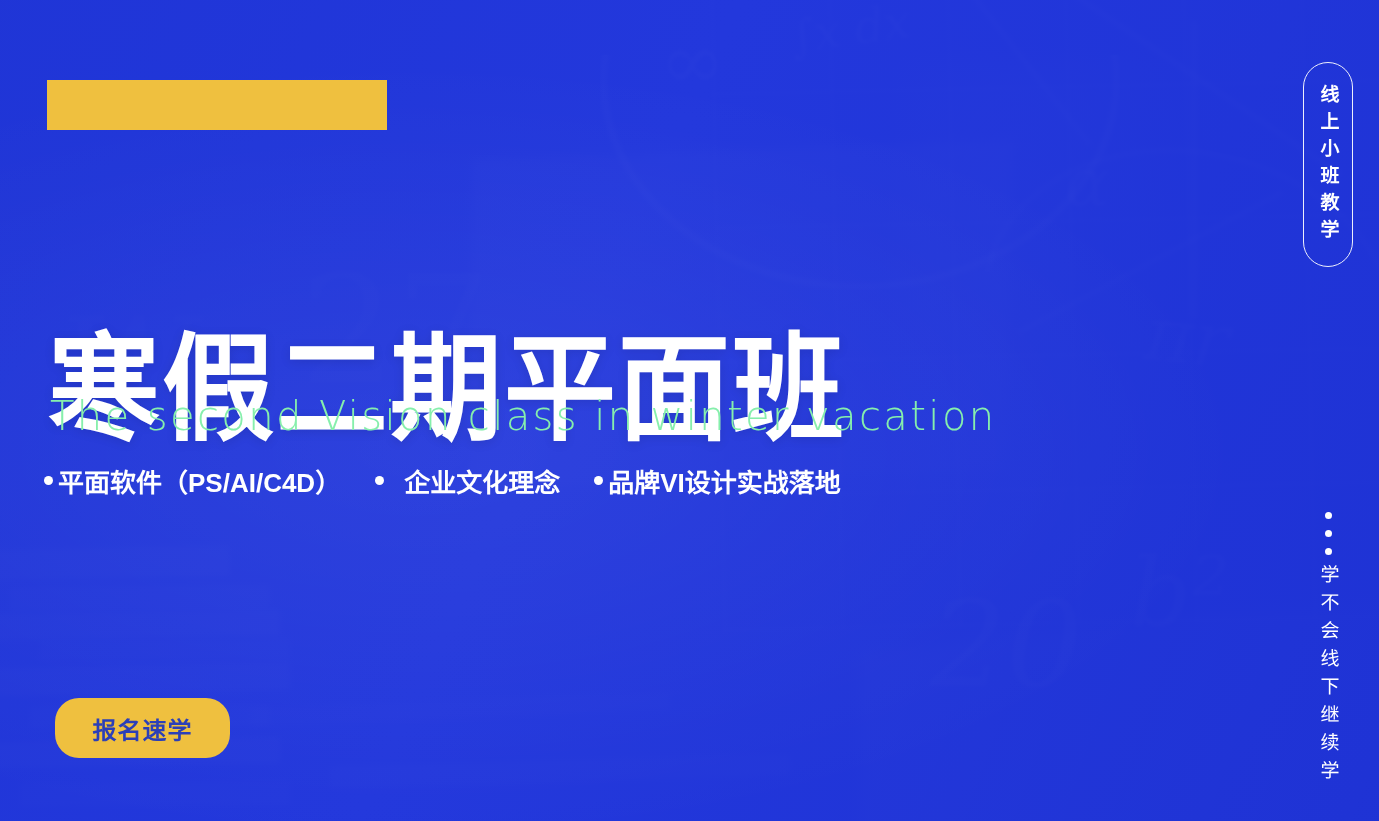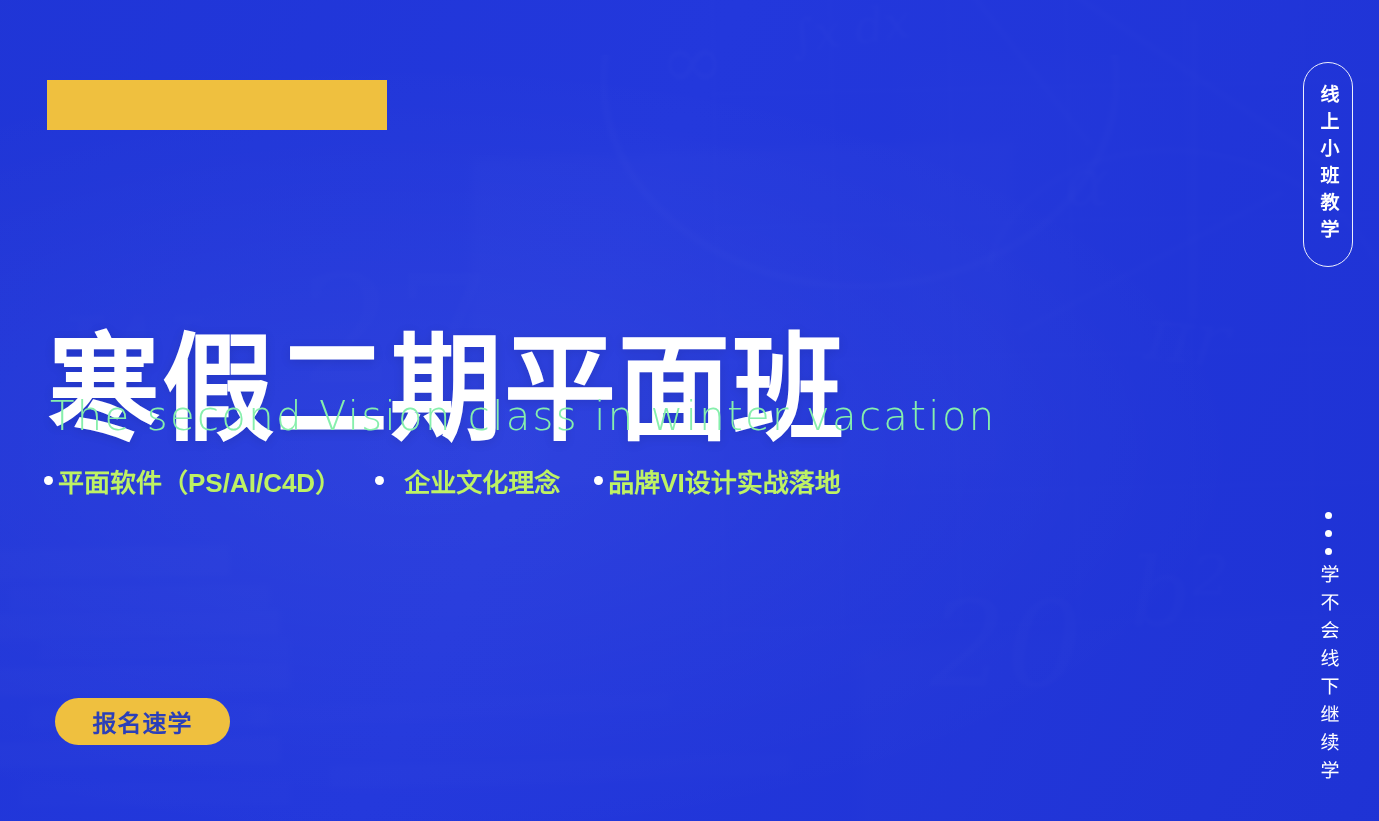--- a/index.html
+++ b/index.html
@@ -204,21 +204,21 @@
     font-family: "DejaVu Sans", "Liberation Sans", sans-serif;
     white-space: nowrap;
   }
 
   .features {
     position: absolute;
     left: 44px;
     top: 462px;
     display: flex;
     align-items: center;
-    color: #bef264;
+    color: #ffffff;
     font-size: 26px;
     font-weight: 700;
     white-space: nowrap;
   }
   .feature {
     display: flex;
     align-items: center;
   }
   .feature + .feature { margin-left: 34px; }
   .feature .dot {
@@ -229,21 +229,21 @@
     flex: 0 0 auto;
     margin-right: 5px;
   }
   .feature.wide-gap .dot { margin-right: 20px; }
 
   .cta {
     position: absolute;
     left: 55px;
     top: 698px;
     width: 175px;
-    height: 47px;
+    height: 60px;
     background: #efc03f;
     border-radius: 24px;
     display: flex;
     align-items: center;
     justify-content: center;
     color: #2b3fb8;
     font-size: 24px;
     font-weight: 700;
     letter-spacing: 1px;
     cursor: pointer;

